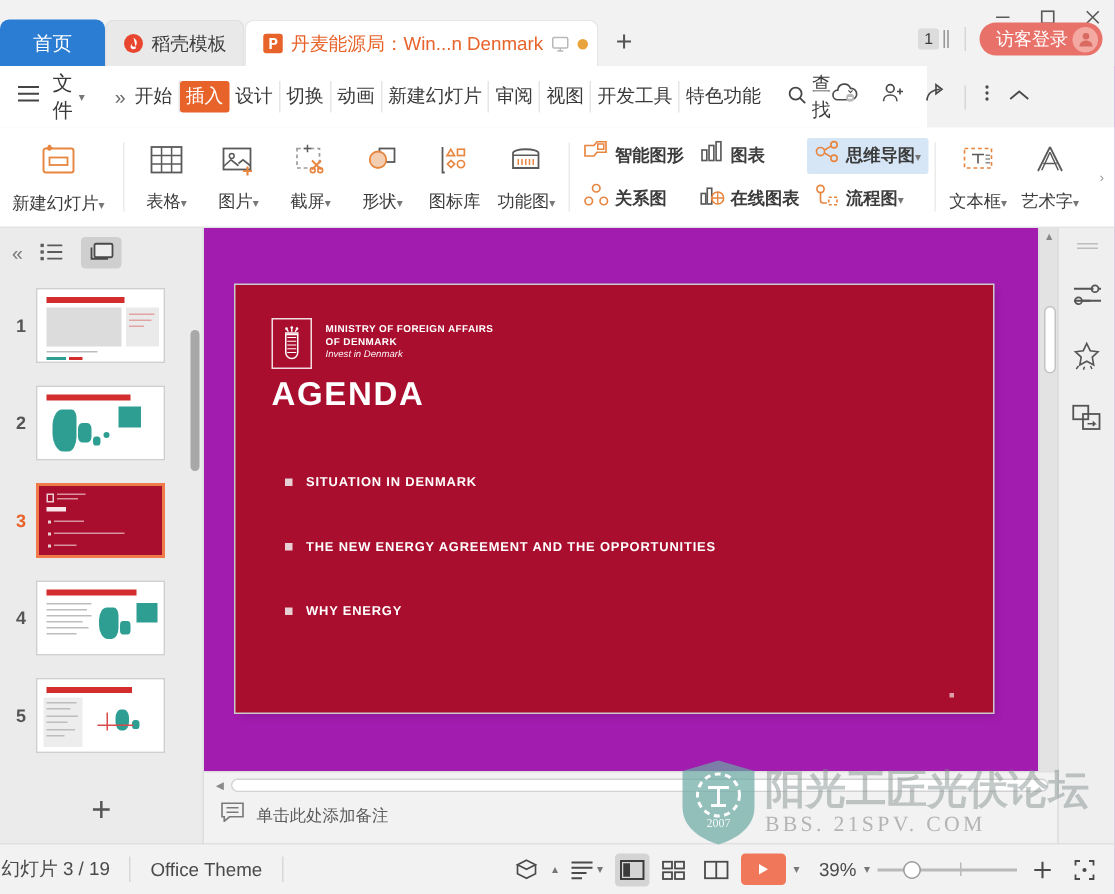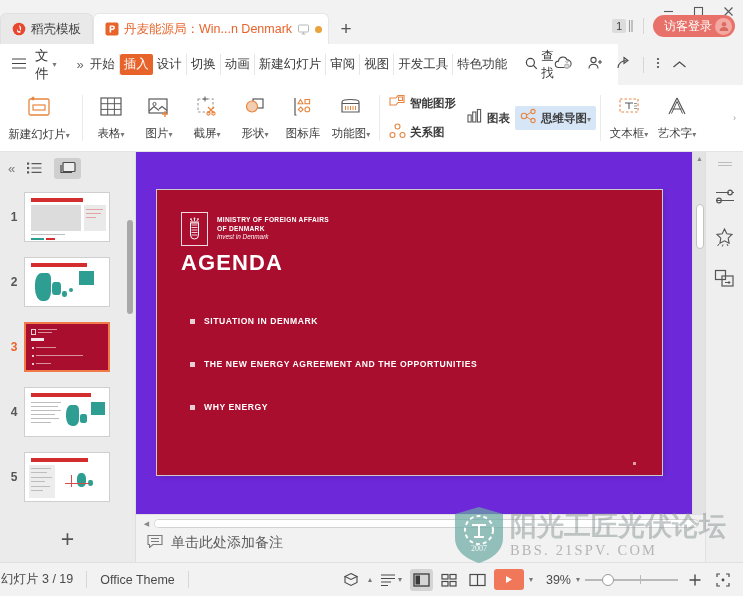--- a/index.html
+++ b/index.html
@@ -147,21 +147,21 @@
   .mini-title { position: absolute; height: 4px; background: #d32d2d; }
   .mini-teal { position: absolute; background: #2f9e92; }
   .mini-ph { position: absolute; background: #dbdbdb; }
   .mini-line { position: absolute; height: 1.5px; background: #bdbdbd; }
   .mini-rline { position: absolute; height: 1.5px; background: #e2a3a3; }
   .mini-wline { position: absolute; height: 1.5px; background: rgba(255,255,255,.55); }
 
   
   .canvas {
     position: absolute; top: 152px; left: 136px; right: 38px; bottom: 34px;
-    background: #6d28d9;
+    background: #a21caf;
   }
   .slide {
     position: absolute; left: 21px; top: 38px; width: 505px; height: 285px;
     background: #aa0e2e; box-shadow: 0 0 0 1px #cbcbcb, 2px 2px 6px rgba(0,0,0,.14);
     overflow: hidden;
   }
   .ministry { position: absolute; left: 24px; top: 22px; display: flex; align-items: center; gap: 9px; }
   .crest {
     width: 27px; height: 34px; border: 1px solid rgba(255,255,255,.85);
     display: flex; align-items: center; justify-content: center;
@@ -188,21 +188,21 @@
 
   .notesbar {
     position: absolute; left: 136px; right: 38px; bottom: 34px; height: 48px;
     background: #f2f2f2; border-top: 1px solid #e0e0e0;
   }
   .hscroll { position: absolute; top: 3px; left: 6px; right: 6px; height: 11px; display: flex; align-items: center; gap: 3px; }
   .hs-arr { color: #8a8a8a; font-size: 7px; width: 9px; text-align: center; }
   .hs-track { flex: 1; height: 9px; background: #fff; border: 1px solid #d2d2d2; border-radius: 5px; position: relative; }
   .hs-thumb { position: absolute; left: 0; top: 0; height: 100%; width: 73%; background: #fff; border-radius: 5px; }
   .notesrow { position: absolute; top: 19px; left: 11px; display: flex; align-items: center; gap: 8px; }
-  .notestxt { font-size: 14px; color: #5c5c5c; }
+  .notestxt { font-size: 11px; color: #5c5c5c; }
 
   
   .rightbar {
     position: absolute; top: 152px; right: 0; width: 38px; bottom: 34px;
     background: #efefef; border-left: 1px solid #e0e0e0;
     display: flex; flex-direction: column; align-items: center; padding-top: 10px; gap: 15px;
   }
   .rbtn { width: 26px; height: 26px; display: flex; align-items: center; justify-content: center; color: #555; }
   .rb-grip { width: 14px; height: 0; border-top: 1px solid #bdbdbd; border-bottom: 1px solid #bdbdbd; height: 4px; margin-bottom: 2px; }
 
@@ -255,20 +255,23 @@
           </svg>
       </div>
       <div class="winbtn">
         <svg width="11" height="11" viewBox="0 0 11 11">
             <path d="M1.5 1.5l8 8M9.5 1.5l-8 8" stroke="#5a5a5a" stroke-width="1.1" fill="none"></path>
           </svg>
       </div>
     </div>
 
     <div class="tabs">
+      <div class="tab home">
+        <span>首页</span>
+      </div>
       <div class="tab docker">
         <span class="ic">
           <svg width="14" height="14" viewBox="0 0 14 14">
               <circle cx="7" cy="7" r="6.3" fill="#e8462f"></circle>
               <path d="M7 3c2 1.4 2.6 3 2 4.6-.5 1.4-2 2-2.8 1.3-.7-.6-.4-1.7.4-2.3C5.4 7.3 4.6 8.9 5.3 10c.7 1 2.3 1.1 3.3.2" fill="#fff"></path>
             </svg>
         </span>
         <span>稻壳模板</span>
       </div>
       <div class="tab active">
@@ -491,33 +494,54 @@
       <div class="rsmall">
         <span class="ricon">
           <svg width="17" height="16" viewBox="0 0 17 16">
               <rect x="2" y="7" width="3.2" height="7" stroke="#5a5a5a" stroke-width="1.1" fill="none"></rect>
               <rect x="6.7" y="4" width="3.2" height="10" stroke="#5a5a5a" stroke-width="1.1" fill="none"></rect>
               <rect x="11.4" y="1.5" width="3.2" height="12.5" stroke="#5a5a5a" stroke-width="1.1" fill="none"></rect>
             </svg>
         </span>
         <span class="rlabel">图表</span>
       </div>
+      <div class="rsmall">
+        <span class="ricon">
+          <svg width="17" height="16" viewBox="0 0 17 16">
+              <rect x="1.5" y="7" width="3" height="7" stroke="#5a5a5a" stroke-width="1.1" fill="none"></rect>
+              <rect x="5.5" y="3.5" width="3" height="10.5" stroke="#5a5a5a" stroke-width="1.1" fill="none"></rect>
+              <circle cx="12.5" cy="10" r="4" stroke="#e8853f" stroke-width="1.1" fill="none"></circle>
+              <path d="M8.5 10h8M12.5 6v8" stroke="#e8853f" stroke-width=".9"></path>
+            </svg>
+        </span>
+        <span class="rlabel">在线图表</span>
+      </div>
     </div>
 
     <div class="rcol2">
       <div class="rsmall sel">
         <span class="ricon">
           <svg width="17" height="16" viewBox="0 0 17 16">
               <circle cx="4" cy="8" r="2.7" stroke="#e8853f" stroke-width="1.1" fill="none"></circle>
               <circle cx="13" cy="3.5" r="2.1" stroke="#e8853f" stroke-width="1.1" fill="none"></circle>
               <circle cx="13" cy="12.5" r="2.1" stroke="#e8853f" stroke-width="1.1" fill="none"></circle>
               <path d="M6.7 7l4.3-2.6M6.7 9l4.3 2.6" stroke="#e8853f" stroke-width="1"></path>
             </svg>
         </span>
         <span class="rlabel"><span>思维导图</span><span class="chev">▾</span></span>
+      </div>
+      <div class="rsmall">
+        <span class="ricon">
+          <svg width="17" height="16" viewBox="0 0 17 16">
+              <circle cx="4" cy="4" r="2.4" stroke="#e8853f" stroke-width="1.1" fill="none"></circle>
+              <path d="M4 6.4v5.1c0 1 .8 1.8 1.8 1.8h2.5" stroke="#e8853f" stroke-width="1.1" fill="none"></path>
+              <rect x="9.5" y="9.5" width="5.5" height="5" stroke="#e8853f" stroke-width="1.1" fill="none" stroke-dasharray="2 1.5"></rect>
+            </svg>
+        </span>
+        <span class="rlabel"><span>流程图</span><span class="chev">▾</span></span>
       </div>
     </div>
     <div class="rsep"></div>
 
     <div class="rmed">
       <span class="ricon">
         <svg width="28" height="24" viewBox="0 0 28 24">
             <rect x="5" y="4" width="18" height="13" stroke="#e8853f" stroke-width="1.1" fill="none" stroke-dasharray="2.5 2"></rect>
             <path d="M10 8h8M14 8v6" stroke="#5a5a5a" stroke-width="1.1"></path>
             <path d="M19 8.5h3M19 11h3M19 13.5h3" stroke="#8a8a8a" stroke-width=".9"></path>

